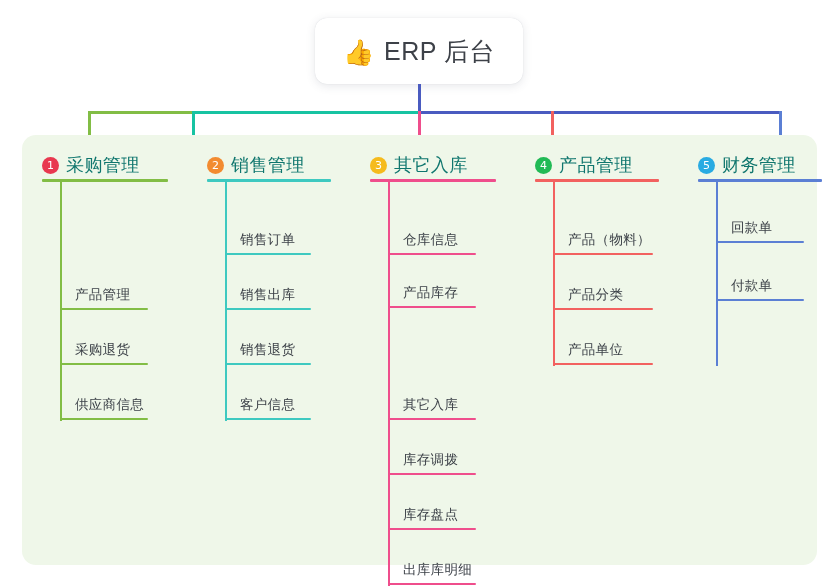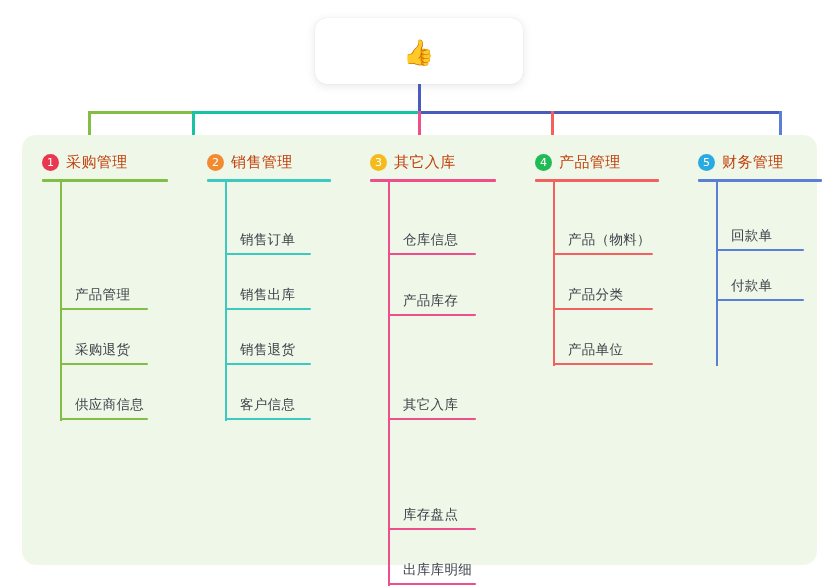--- a/index.html
+++ b/index.html
@@ -81,22 +81,22 @@
     border-radius: 50%;
     color: #ffffff;
     font-size: 11px;
     line-height: 17px;
     text-align: center;
     display: inline-block;
     flex: 0 0 auto;
     font-family: "DejaVu Sans", sans-serif;
   }
   .col-title {
-    font-size: 15px;
-    color: #c2410c;
+    font-size: 18px;
+    color: #0f766e;
     letter-spacing: 0.4px;
     font-family: Liberation Serif, serif;
   }
   .col-rule {
     position: absolute;
     height: 3px;
     left: 0;
     top: 26px;
     border-radius: 1px;
   }
@@ -127,20 +127,21 @@
     border-radius: 1px;
   }
 </style>
 </head>
 <body>
 
 <div id="diagram-canvas">
 
   <div id="root-card">
     <span class="thumb">👍</span>
+    <span class="root-text">ERP 后台</span>
   </div>
 
   <div id="connector-layer">
       <div class="conn" style="left: 418px; top: 84px; width: 3px; height: 30px; background: rgb(74, 91, 192);"></div>
       <div class="conn" style="left: 88px; top: 111px; width: 107px; height: 3px; background: rgb(130, 189, 69);"></div>
       <div class="conn" style="left: 192px; top: 111px; width: 229px; height: 3px; background: rgb(23, 195, 162);"></div>
       <div class="conn" style="left: 418px; top: 111px; width: 364px; height: 3px; background: rgb(74, 91, 192);"></div>
       <div class="conn" style="left: 88px; top: 111px; width: 3px; height: 42px; background: rgb(130, 189, 69);"></div>
       <div class="conn" style="left: 192px; top: 111px; width: 3px; height: 42px; background: rgb(23, 195, 162);"></div>
       <div class="conn" style="left: 418px; top: 111px; width: 3px; height: 42px; background: rgb(239, 78, 140);"></div>
@@ -197,27 +198,31 @@
         <div class="col-header">
           <span class="badge" style="background: rgb(245, 187, 29);">3</span>
           <span class="col-title">其它入库</span>
         </div>
         <div class="col-rule" style="width: 126px; background: rgb(239, 78, 140);"></div>
         <div class="col-spine" style="left: 18px; height: 405px; background: rgb(239, 78, 140);"></div>
         <div class="leaf" style="top: 68px; width: 88px; height: 34px;">
           <div class="leaf-rule" style="width: 88px; background: rgb(239, 78, 140);"></div>
           <div class="leaf-label">仓库信息</div>
         </div>
-        <div class="leaf" style="top: 129px; width: 88px; height: 34px; font-family: Liberation Serif, serif;">
+        <div class="leaf" style="top: 121px; width: 88px; height: 34px; font-family: Liberation Serif, serif;">
           <div class="leaf-rule" style="width: 88px; background: rgb(239, 78, 140);"></div>
           <div class="leaf-label">产品库存</div>
         </div>
         <div class="leaf" style="top: 233px; width: 88px; height: 34px;">
           <div class="leaf-rule" style="width: 88px; background: rgb(239, 78, 140);"></div>
           <div class="leaf-label">其它入库</div>
+        </div>
+        <div class="leaf" style="top: 288px; width: 88px; height: 34px;">
+          <div class="leaf-rule" style="width: 88px; background: rgb(239, 78, 140);"></div>
+          <div class="leaf-label">库存调拨</div>
         </div>
         <div class="leaf" style="top: 398px; width: 88px; height: 34px;">
           <div class="leaf-rule" style="width: 88px; background: rgb(239, 78, 140);"></div>
           <div class="leaf-label">出库库明细</div>
         </div>
         <div class="leaf" style="top: 343px; width: 88px; height: 34px;">
           <div class="leaf-rule" style="width: 88px; background: rgb(239, 78, 140);"></div>
           <div class="leaf-label">库存盘点</div>
         </div>
       </div>
@@ -241,21 +246,21 @@
           <div class="leaf-label">产品单位</div>
         </div>
       </div>
       <div class="column" style="left: 676px; top: 18px; width: 164px; height: 400px;">
         <div class="col-header">
           <span class="badge" style="background: rgb(41, 171, 226);">5</span>
           <span class="col-title">财务管理</span>
         </div>
         <div class="col-rule" style="width: 124px; background: rgb(91, 127, 212);"></div>
         <div class="col-spine" style="left: 18px; height: 185px; background: rgb(91, 127, 212);"></div>
-        <div class="leaf" style="top: 64px; width: 88px; height: 34px;">
+        <div class="leaf" style="top: 56px; width: 88px; height: 34px;">
           <div class="leaf-rule" style="width: 88px; background: rgb(91, 127, 212);"></div>
           <div class="leaf-label">回款单</div>
         </div>
         <div class="leaf" style="top: 114px; width: 88px; height: 34px;">
           <div class="leaf-rule" style="width: 88px; background: rgb(91, 127, 212);"></div>
           <div class="leaf-label">付款单</div>
         </div>
       </div>
     </div>
 

